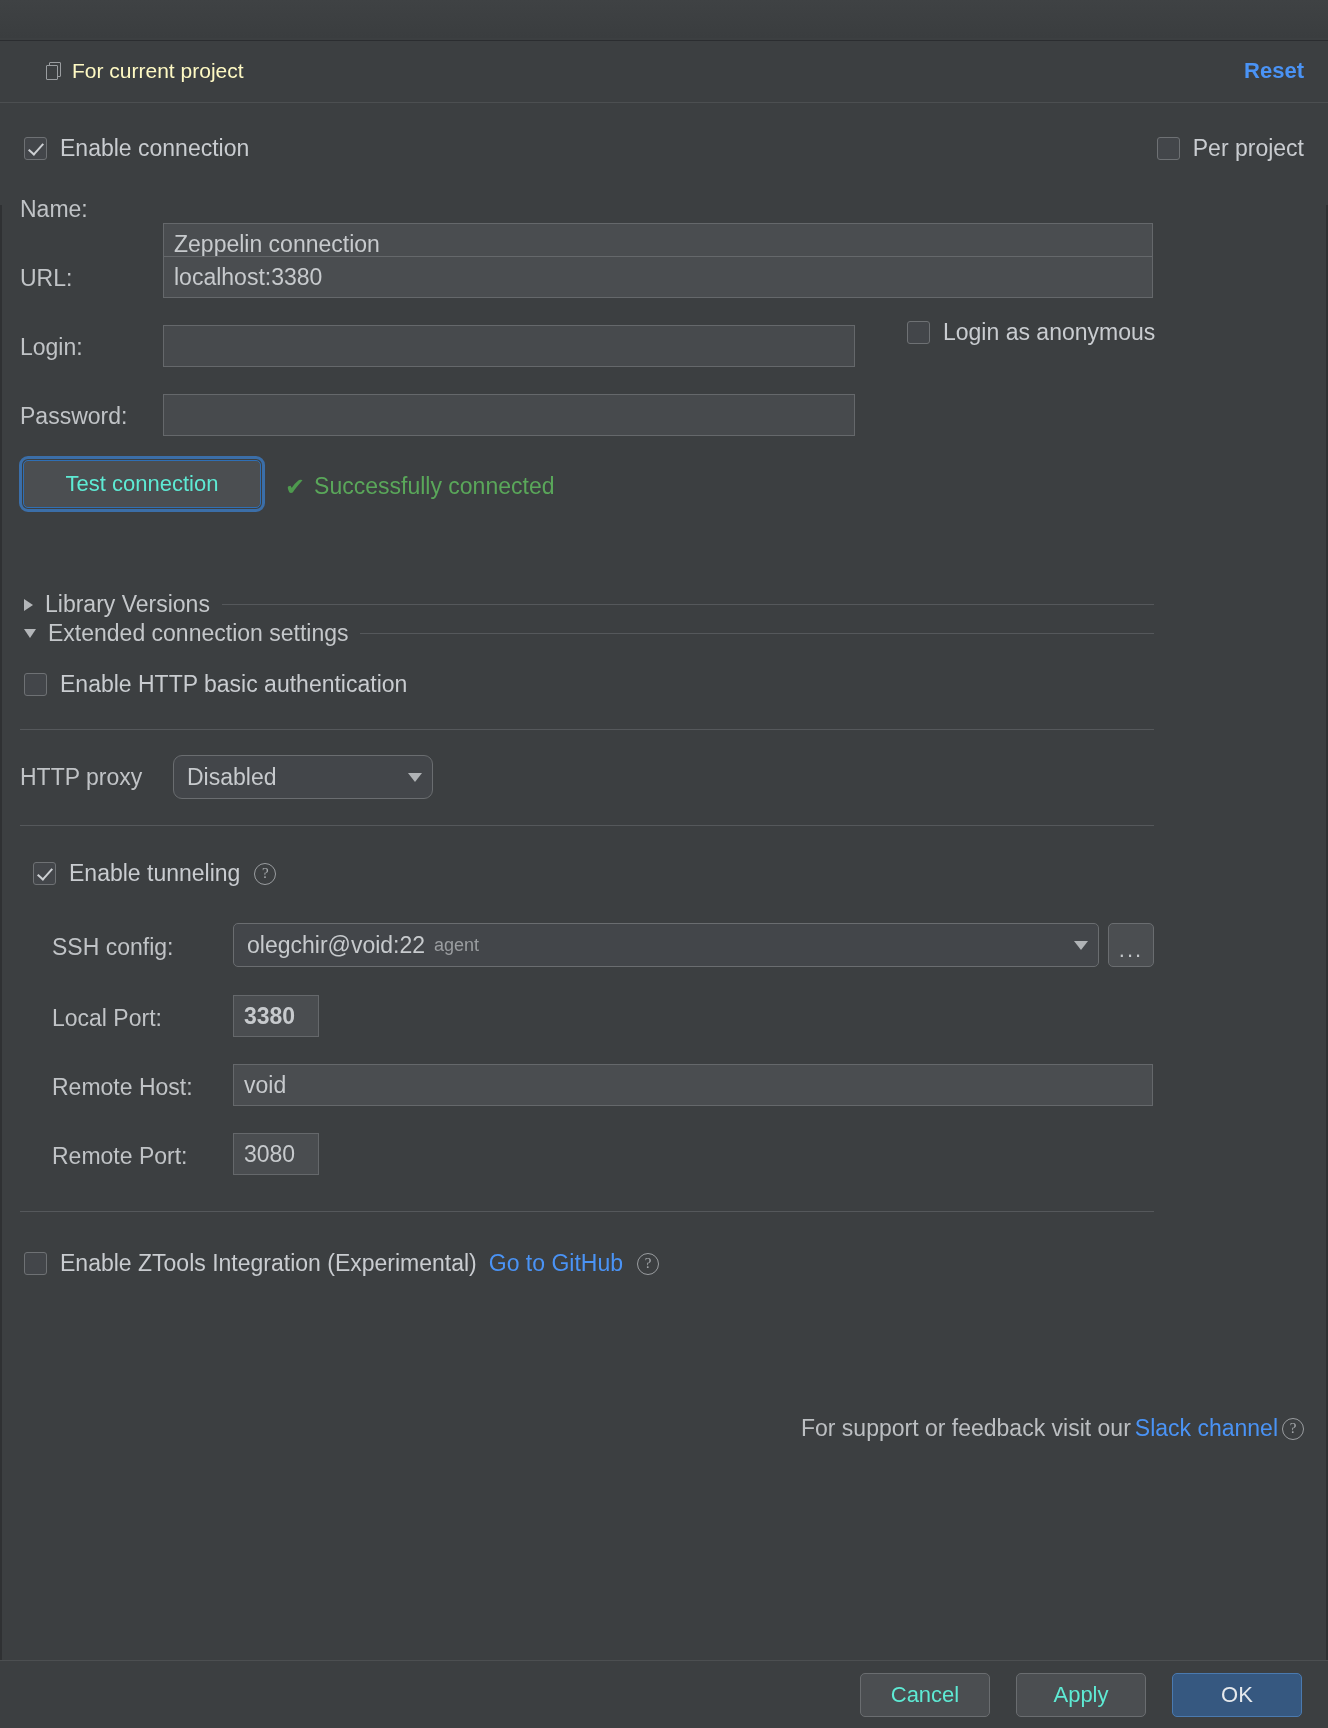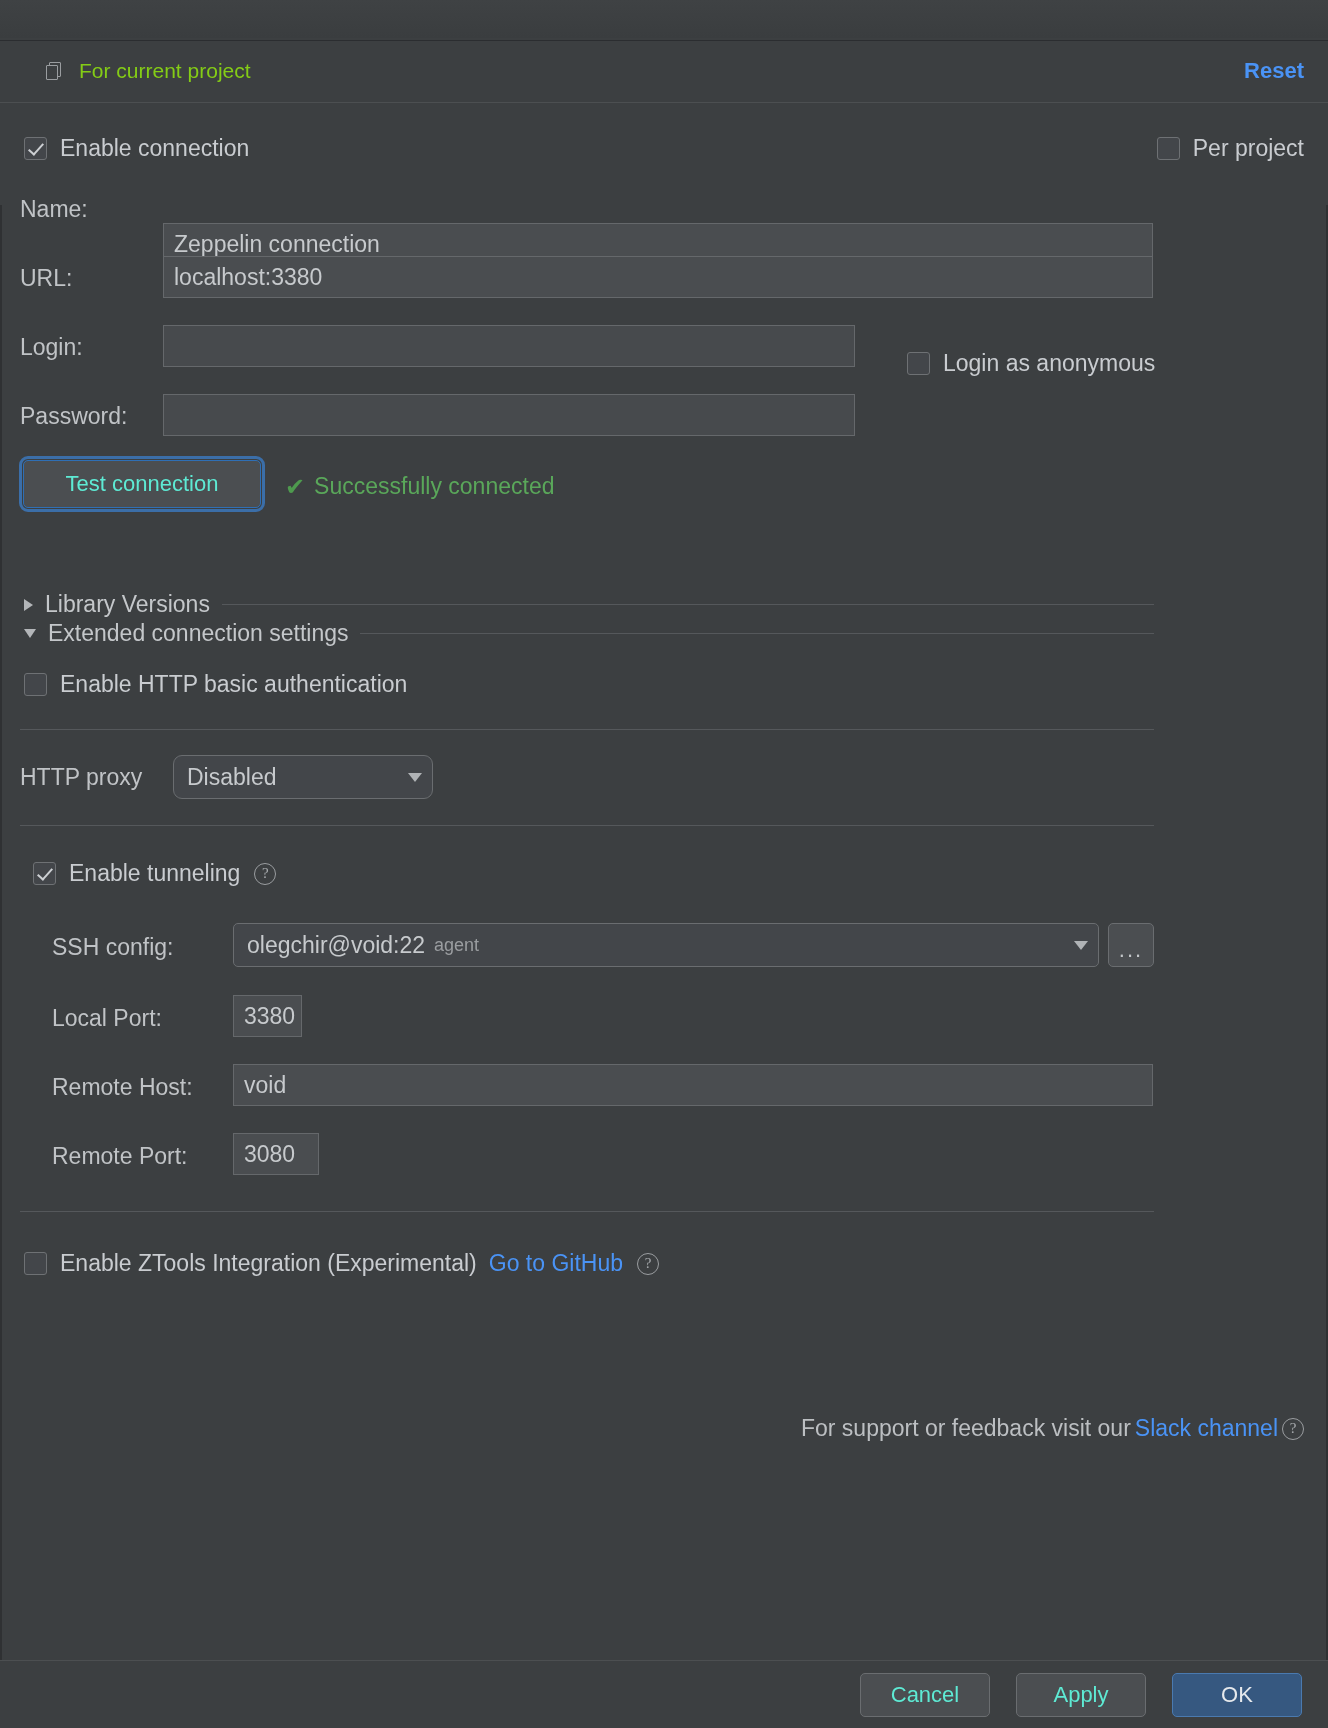--- a/index.html
+++ b/index.html
@@ -48,23 +48,23 @@
     height: 62px;
     display: flex;
     align-items: center;
     justify-content: space-between;
     padding: 0 24px 0 46px;
     box-sizing: border-box;
   }
   .proj-scope {
     display: flex;
     align-items: center;
-    gap: 16px;
+    gap: 9px;
     font-size: 21px;
-    color: #84cc16;
+    color: #fef9c3;
   }
   .scope-icon {
     width: 17px; height: 18px;
     position: relative;
     display: inline-block;
   }
   .scope-icon::before {
     content: "";
     position: absolute;
     left: 3px; top: 0px;
@@ -378,21 +378,21 @@
 
     <div class="row" style="left:20px; top:162px;">
       <span class="field-label">URL:</span>
     </div>
     <div class="tf" style="position:absolute; left:163px; top:153px; width:990px;">localhost:3380</div>
 
     <div class="row" style="left:20px; top:231px;">
       <span class="field-label">Login:</span>
     </div>
     <div class="tf empty" style="position:absolute; left:163px; top:222px; width:692px;"></div>
-    <div class="row" style="left:886px; top:247px;padding-left:21px;">
+    <div class="row" style="left:886px; top:216px;padding-left:21px;">
       <div class="cb"></div>
       <div class="cb-label">Login as anonymous</div>
     </div>
 
     <div class="row" style="left:20px; top:300px;">
       <span class="field-label">Password:</span>
     </div>
     <div class="tf empty" style="position:absolute; left:163px; top:291px; width:692px;"></div>
 
     <div class="btn focused" style="position:absolute; left:23px; top:357px; width:238px; height:48px;">Test connection</div>
@@ -442,21 +442,21 @@
     <div class="combo" style="position:absolute; left:233px; top:820px; width:866px;">
       <span>olegchir@void:22</span>
       <span class="sub">agent</span>
       <span class="caret"></span>
     </div>
     <div class="dots-btn" style="position:absolute; left:1108px; top:820px;">...</div>
 
     <div class="row" style="left:52px; top:902px;">
       <span class="field-label">Local Port:</span>
     </div>
-    <div class="tf" style="position:absolute; left:233px; top:892px; width:69px;">3380</div>
+    <div class="tf" style="position:absolute; left:233px; top:892px; width:86px;font-weight:bold;">3380</div>
 
     <div class="row" style="left:52px; top:971px;">
       <span class="field-label">Remote Host:</span>
     </div>
     <div class="tf" style="position:absolute; left:233px; top:961px; width:920px;">void</div>
 
     <div class="row" style="left:52px; top:1040px;">
       <span class="field-label">Remote Port:</span>
     </div>
     <div class="tf" style="position:absolute; left:233px; top:1030px; width:86px;">3080</div>

